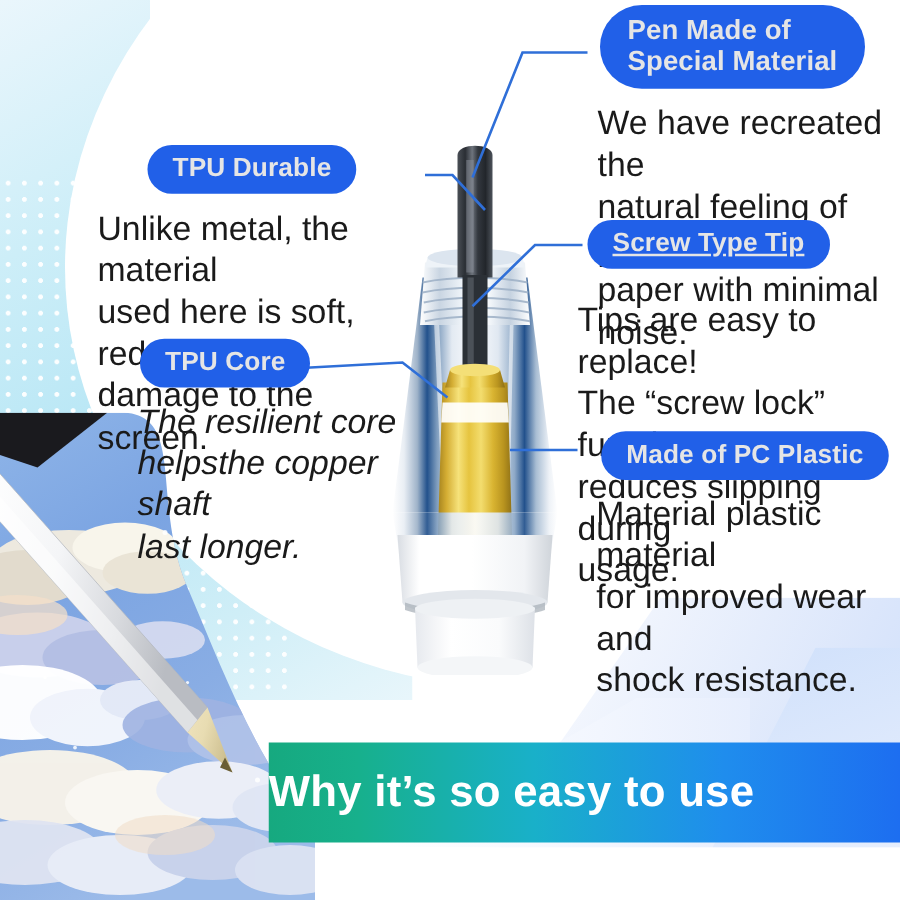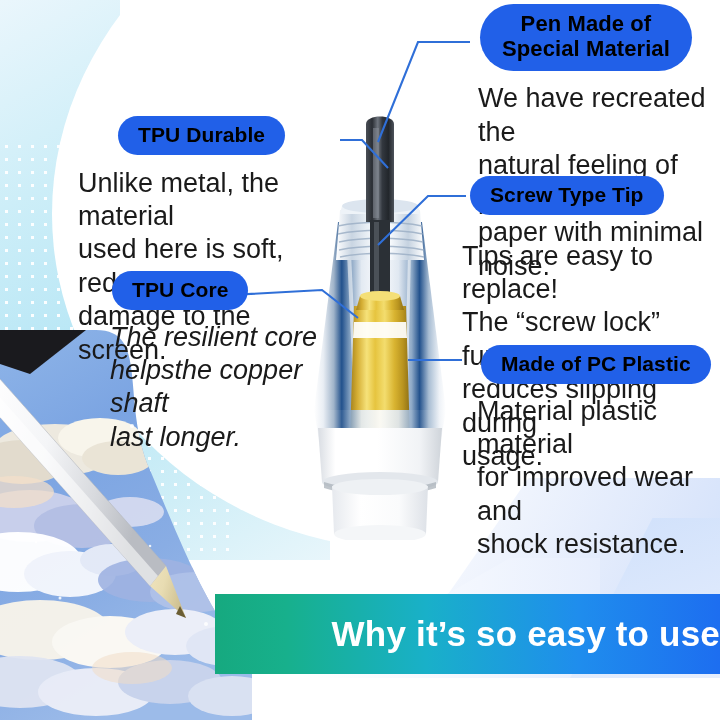--- a/index.html
+++ b/index.html
@@ -63,25 +63,24 @@
   .product svg { display:block; }
 
   
   .leaders { position:absolute; inset:0; width:720px; height:720px; pointer-events:none; }
 
   
   .callout { position:absolute; }
   .pill {
     display:inline-block;
     background:#2160e8;
-    color:#000000;
+    color:#e5e5e5;
     border-radius:999px;
     font-weight:bold;
     line-height:1.12;
-    text-align:center;
     letter-spacing:.1px;
     white-space:pre-line;
   }
   .pill.one-line { padding:7px 20px 8px; font-size:21px; }
   .pill.two-line { padding:8px 22px 10px; font-size:22px; }
   .body-text {
     color:#1a1a1a;
     font-size:27px;
     line-height:1.24;
     white-space:pre-line;
@@ -95,32 +94,32 @@
 
   #c-sleeve        { left:78px;  top:116px; width:268px; }
   #c-sleeve .pill  { margin-left:40px; }
   #c-sleeve .body-text { margin-top:12px; }
 
   #c-core        { left:106px; top:271px; width:250px; }
   #c-core .pill  { margin-left:6px; }
   #c-core .body-text { margin-top:11px; margin-left:4px;font-style:italic; }
 
   #c-screw        { left:462px; top:176px; width:258px; }
-  #c-screw .pill  { margin-left:8px; }
+  #c-screw .pill  { margin-left:8px;text-decoration:underline; }
   #c-screw .body-text { margin-top:25px; }
 
   #c-plastic        { left:477px; top:345px; width:258px; }
   #c-plastic .pill  { margin-left:4px; }
   #c-plastic .body-text { margin-top:11px; }
 
   
   .banner {
     position:absolute; left:215px; top:594px; width:505px; height:80px;
     background:linear-gradient(90deg,#16a97f 0%, #17b08c 14%, #19b0c9 42%, #1f8ded 72%, #1d6ef0 100%);
-    display:flex; align-items:center; justify-content:flex-end;
+    display:flex; align-items:center; justify-content:flex-start;
   }
   .banner-text {
     color:#ffffff; font-size:35px; font-weight:bold; letter-spacing:.2px;
     white-space:nowrap;
   }
 </style>
 </head>
 <body>
 
 <div id="stage">

